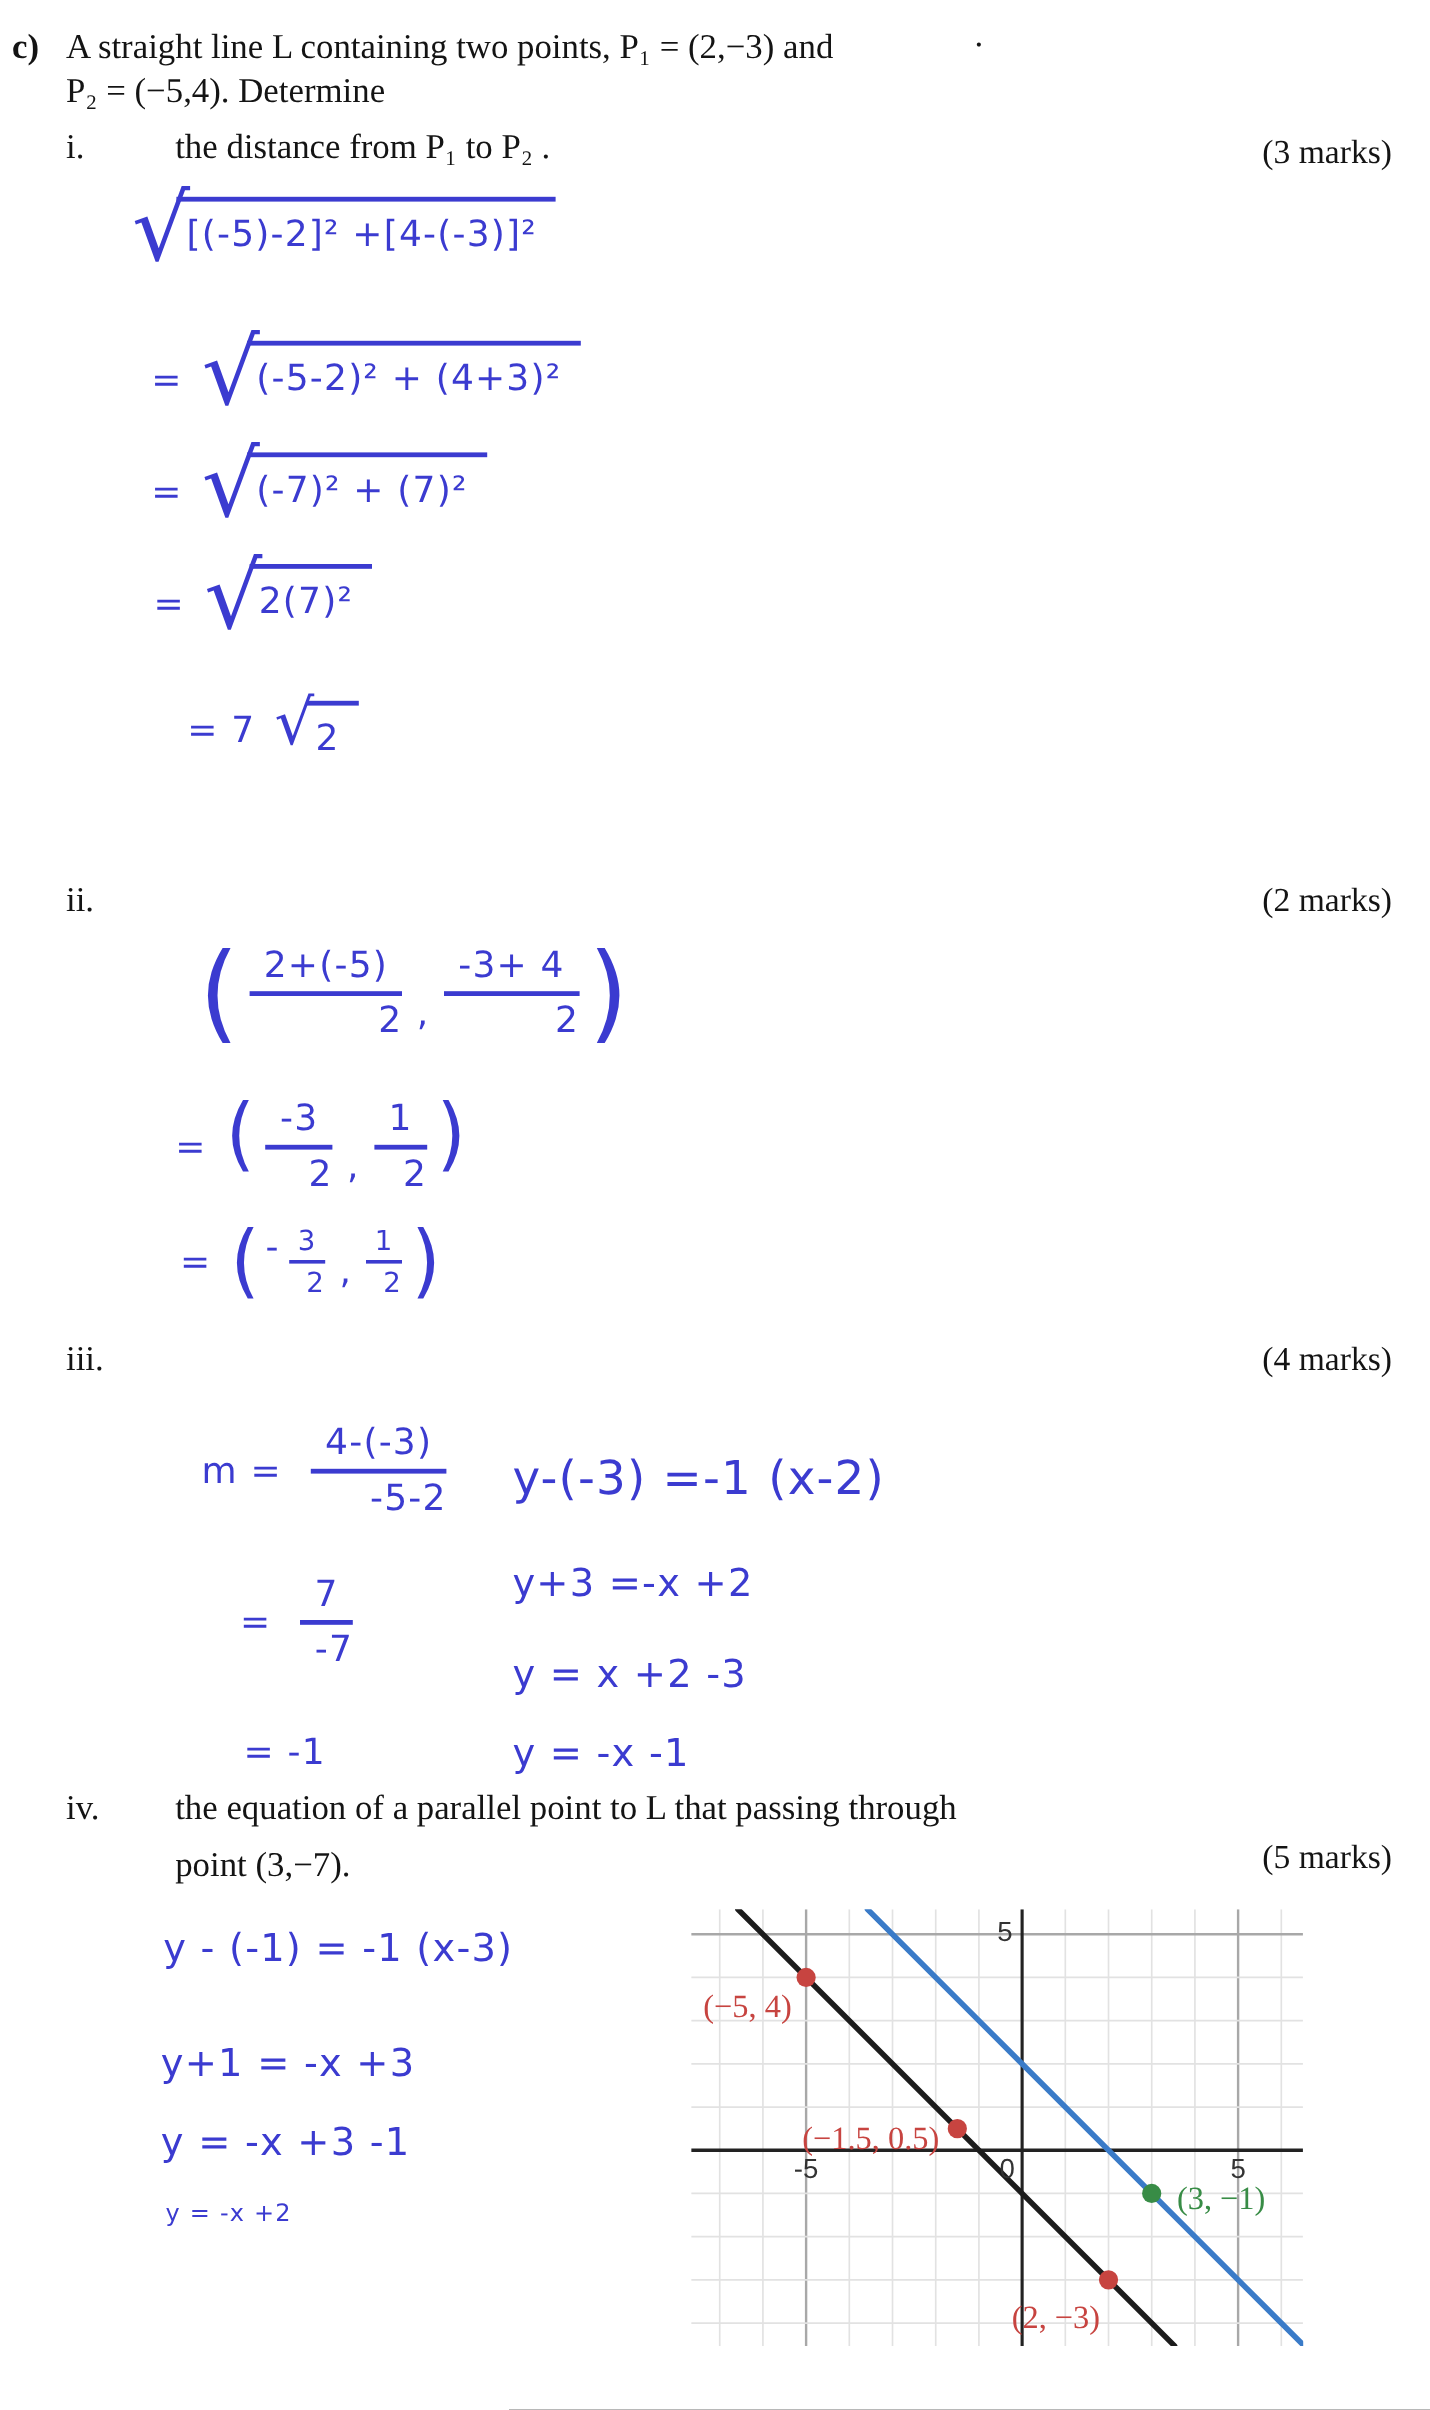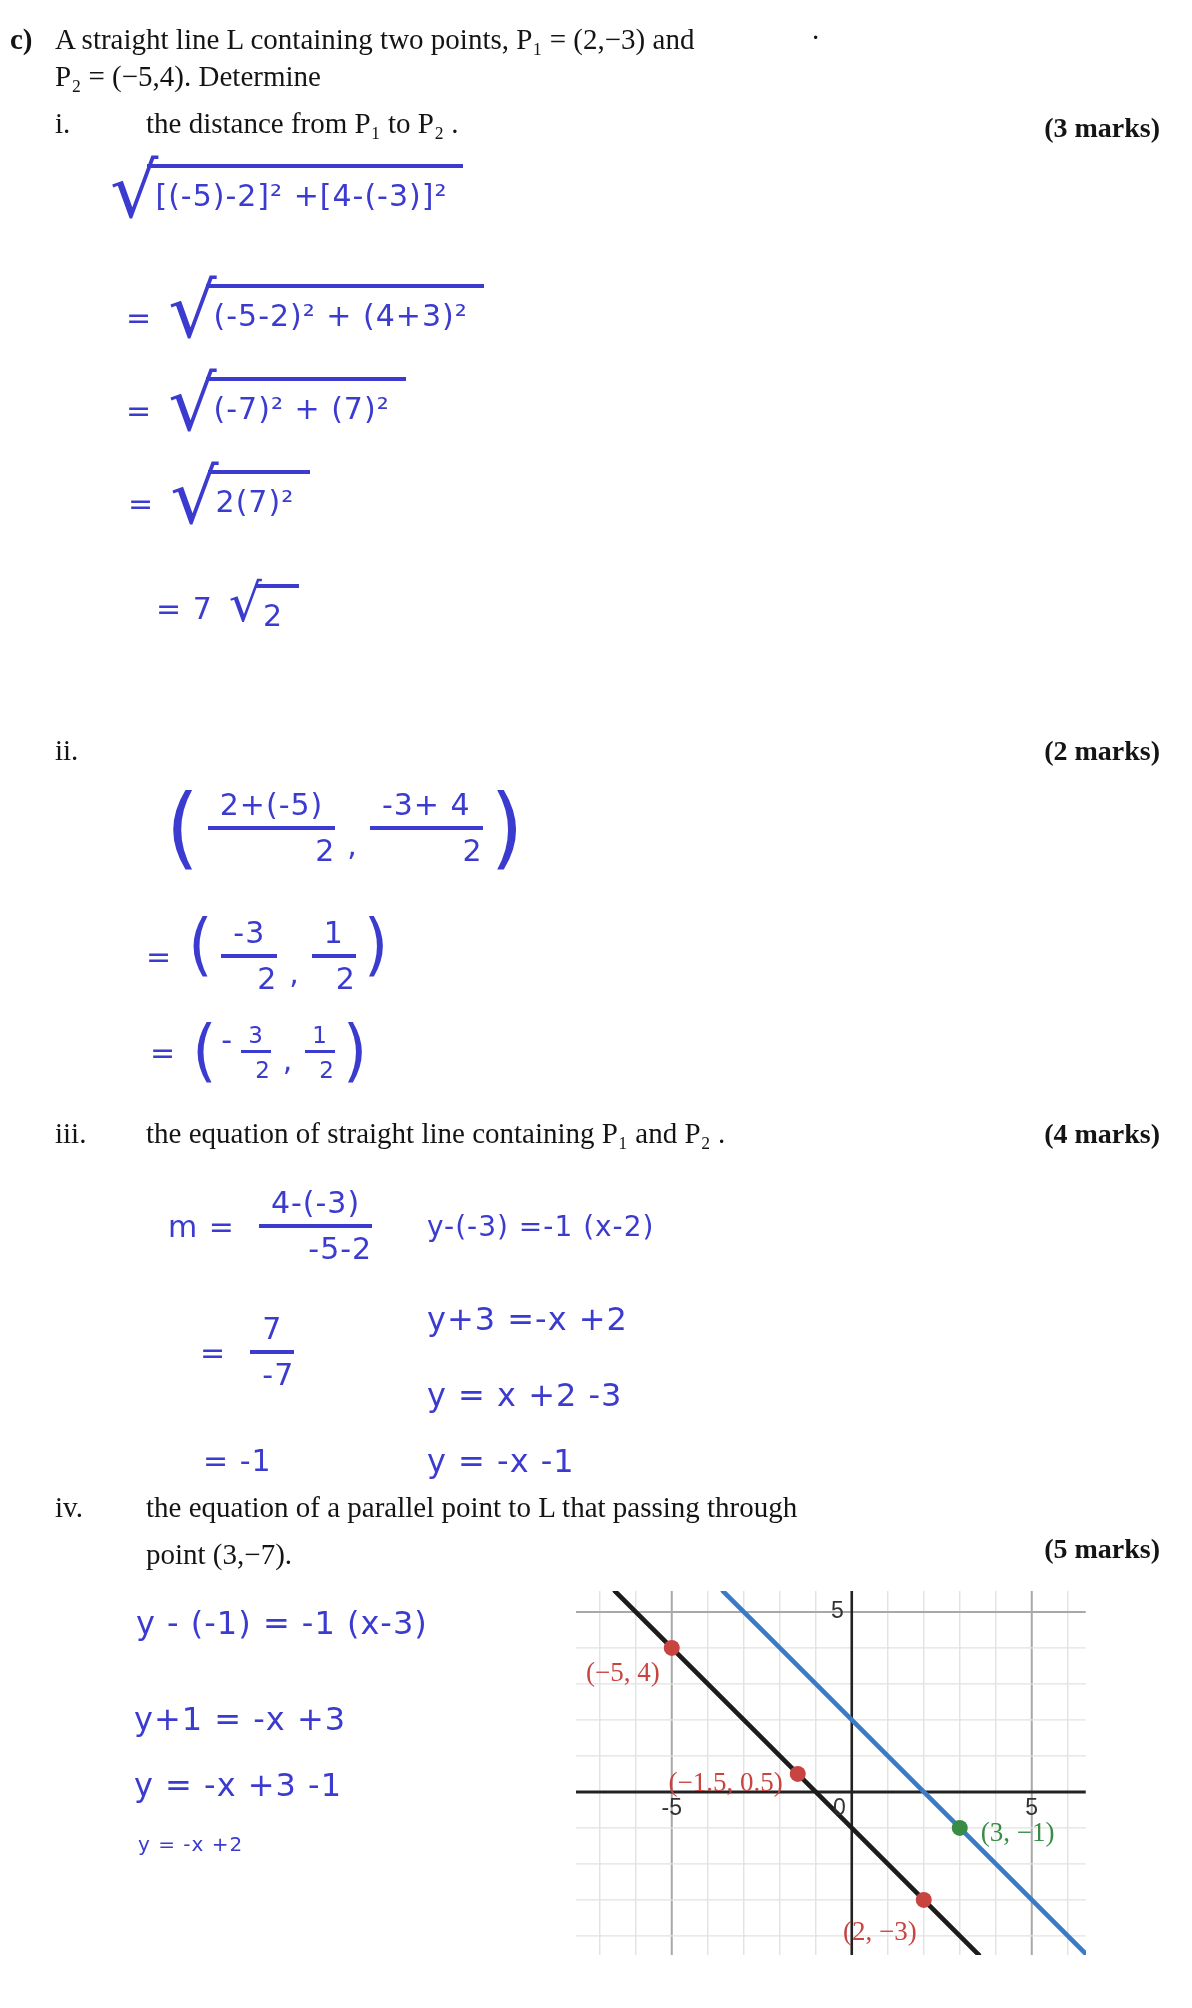--- a/index.html
+++ b/index.html
@@ -1,21 +1,21 @@
 <!DOCTYPE html>
 <html><head>
 <meta charset="utf-8">
 <style>
   html,body{margin:0;padding:0;background:#888;}
   .page{position:relative;width:1192px;height:2008px;background:#ffffff;overflow:hidden;
         font-family:"Liberation Serif","DejaVu Serif",serif;color:#141414;margin:0 auto;}
   .abs{position:absolute;}
   .printed{font-size:29px;line-height:38px;white-space:pre;}
   .bold6{font-weight:600;}
-  .marks{font-weight:700;font-size:28px;white-space:pre;}
+  .marks{font-weight:400;font-size:28px;white-space:pre;}
   
   .hw{position:absolute;color:#3b3bd0;font-family:"DejaVu Sans",sans-serif;
       font-size:30px;letter-spacing:1px;white-space:pre;}
   .row{display:flex;align-items:flex-start;}
   .pre{align-self:center;margin-right:16px;}
   .rsym{font-size:76px;line-height:66px;transform:translateY(-6px);margin-right:-12px;}
   .rsym.small{font-size:52px;line-height:46px;transform:translateY(-4px);margin-right:-8px;}
   .rcd{border-top:4px solid currentColor;padding:10px 16px 0 8px;}
   .frac{display:inline-flex;flex-direction:column;align-items:flex-end;margin:0 8px;line-height:34px;}
   .frac .fn{padding:0 12px 4px;border-bottom:4px solid currentColor;}
@@ -83,34 +83,33 @@
     <span class="pre">=</span>
     <span class="bp2">(</span>
     <span class="neg">-</span>
     <span class="frac sm"><span class="fn">3</span><span class="fd">2</span></span>
     <span class="cma">,</span>
     <span class="frac sm"><span class="fn">1</span><span class="fd">2</span></span>
     <span class="bp2">)</span>
   </div>
 
   <span class="abs printed" style="left:55px;top:1114px">iii.</span>
-  <span class="abs printed" style="left:146px;top:1114px">the equation of straight line containing P₁ and P₂ .</span>
   <span class="abs marks" style="right:32px;top:1118px">(4 marks)</span>
 
   <div class="hw row" style="left:168px;top:1186px">
     <span class="pre">m =</span>
     <span class="frac"><span class="fn">4-(-3)</span><span class="fd">-5-2</span></span>
   </div>
   <div class="hw row" style="left:200px;top:1312px">
     <span class="pre">=</span>
     <span class="frac"><span class="fn">7</span><span class="fd">-7</span></span>
   </div>
   <div class="hw" style="left:203px;top:1443px">= -1</div>
 
-  <div class="hw" style="left:427px;top:1210px;font-size:28px">y-(-3) =-1 (x-2)</div>
+  <div class="hw" style="left:427px;top:1210px;font-size:39px">y-(-3) =-1 (x-2)</div>
   <div class="hw" style="left:427px;top:1300px;font-size:32px">y+3 =-x +2</div>
   <div class="hw" style="left:427px;top:1376px;font-size:32px">y = x +2 -3</div>
   <div class="hw" style="left:427px;top:1442px;font-size:32px">y = -x -1</div>
 
   <span class="abs printed" style="left:55px;top:1488px">iv.</span>
   <span class="abs printed" style="left:146px;top:1488px">the equation of a parallel point to L that passing through</span>
   <span class="abs printed" style="left:146px;top:1535px">point (3,−7).</span>
   <span class="abs marks" style="right:32px;top:1533px">(5 marks)</span>
 
   <div class="hw" style="left:136px;top:1604px;font-size:32px">y - (-1) = -1 (x-3)</div>

